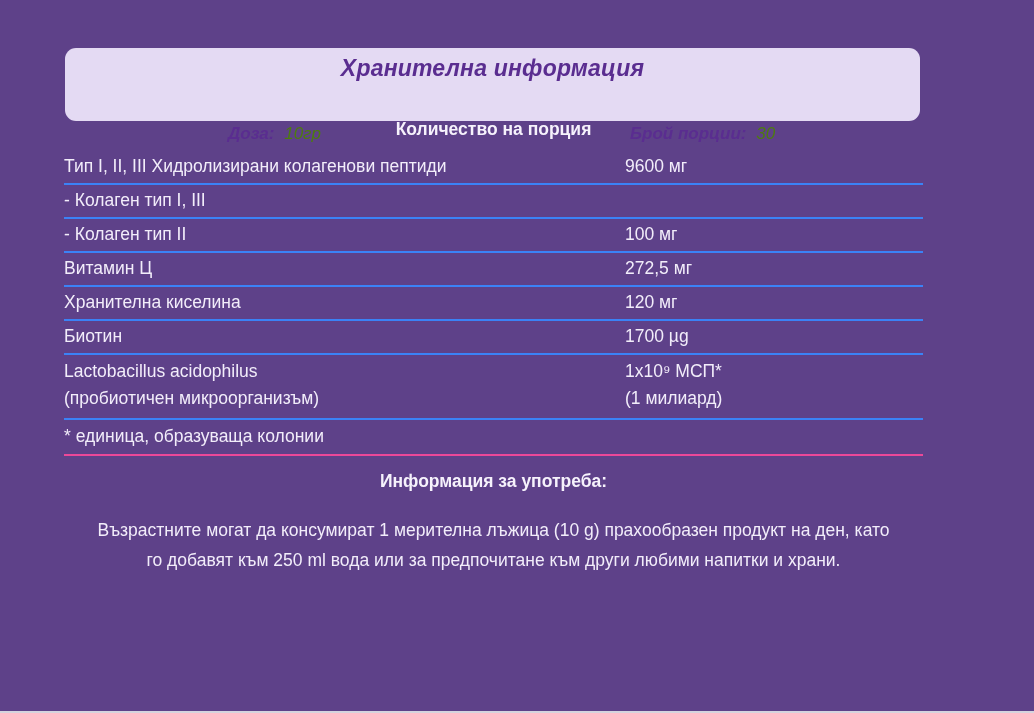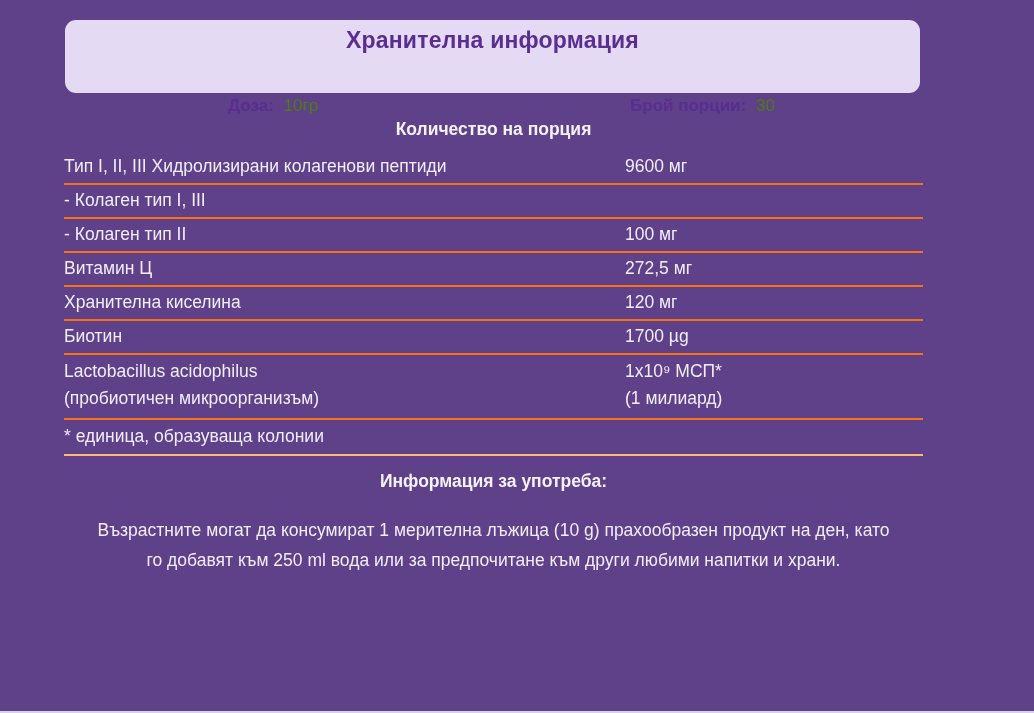--- a/index.html
+++ b/index.html
@@ -12,25 +12,26 @@
     background: #5e4189;
     font-family: "Liberation Sans", sans-serif;
     overflow: hidden;
     position: relative;
   }
 
   
   .card {
     position: absolute;
     left: 65px;
-    top: 20px;
+    top: 48px;
     width: 855px;
     height: 73px;
     background: #e4daf3;
     border-radius: 11px;
+    font-style: italic;
   }
   .card-title {
     text-align: center;
     font-size: 23px;
     font-weight: bold;
     color: #5a2d90;
     padding-top: 7px;
     letter-spacing: 0.2px;
   }
   .card-meta {
@@ -55,31 +56,31 @@
   .table-header {
     text-align: center;
     font-size: 17.5px;
     font-weight: bold;
     color: #f6f2fc;
     padding: 14px 0 11px 0;
   }
   .trow {
     display: flex;
     align-items: flex-start;
-    border-bottom: 2px solid #f97316;
+    border-bottom: 2px solid #3b82f6;
     padding: 4px 0 6px 0;
     font-size: 17.5px;
     color: #f2edfa;
     line-height: 22px;
   }
   .trow.multi { line-height: 27px; padding: 3px 0 6px 0; }
   .tname  { width: 561px; }
   .tvalue { flex: 1; }
   .tfoot {
-    border-bottom: 2px solid #fdba74;
+    border-bottom: 2px solid #ec4899;
     padding: 5px 0 7px 0;
     font-size: 17.5px;
     color: #f2edfa;
     line-height: 22px;
   }
 
   
   .usage-title {
     position: absolute;
     left: 64px;

